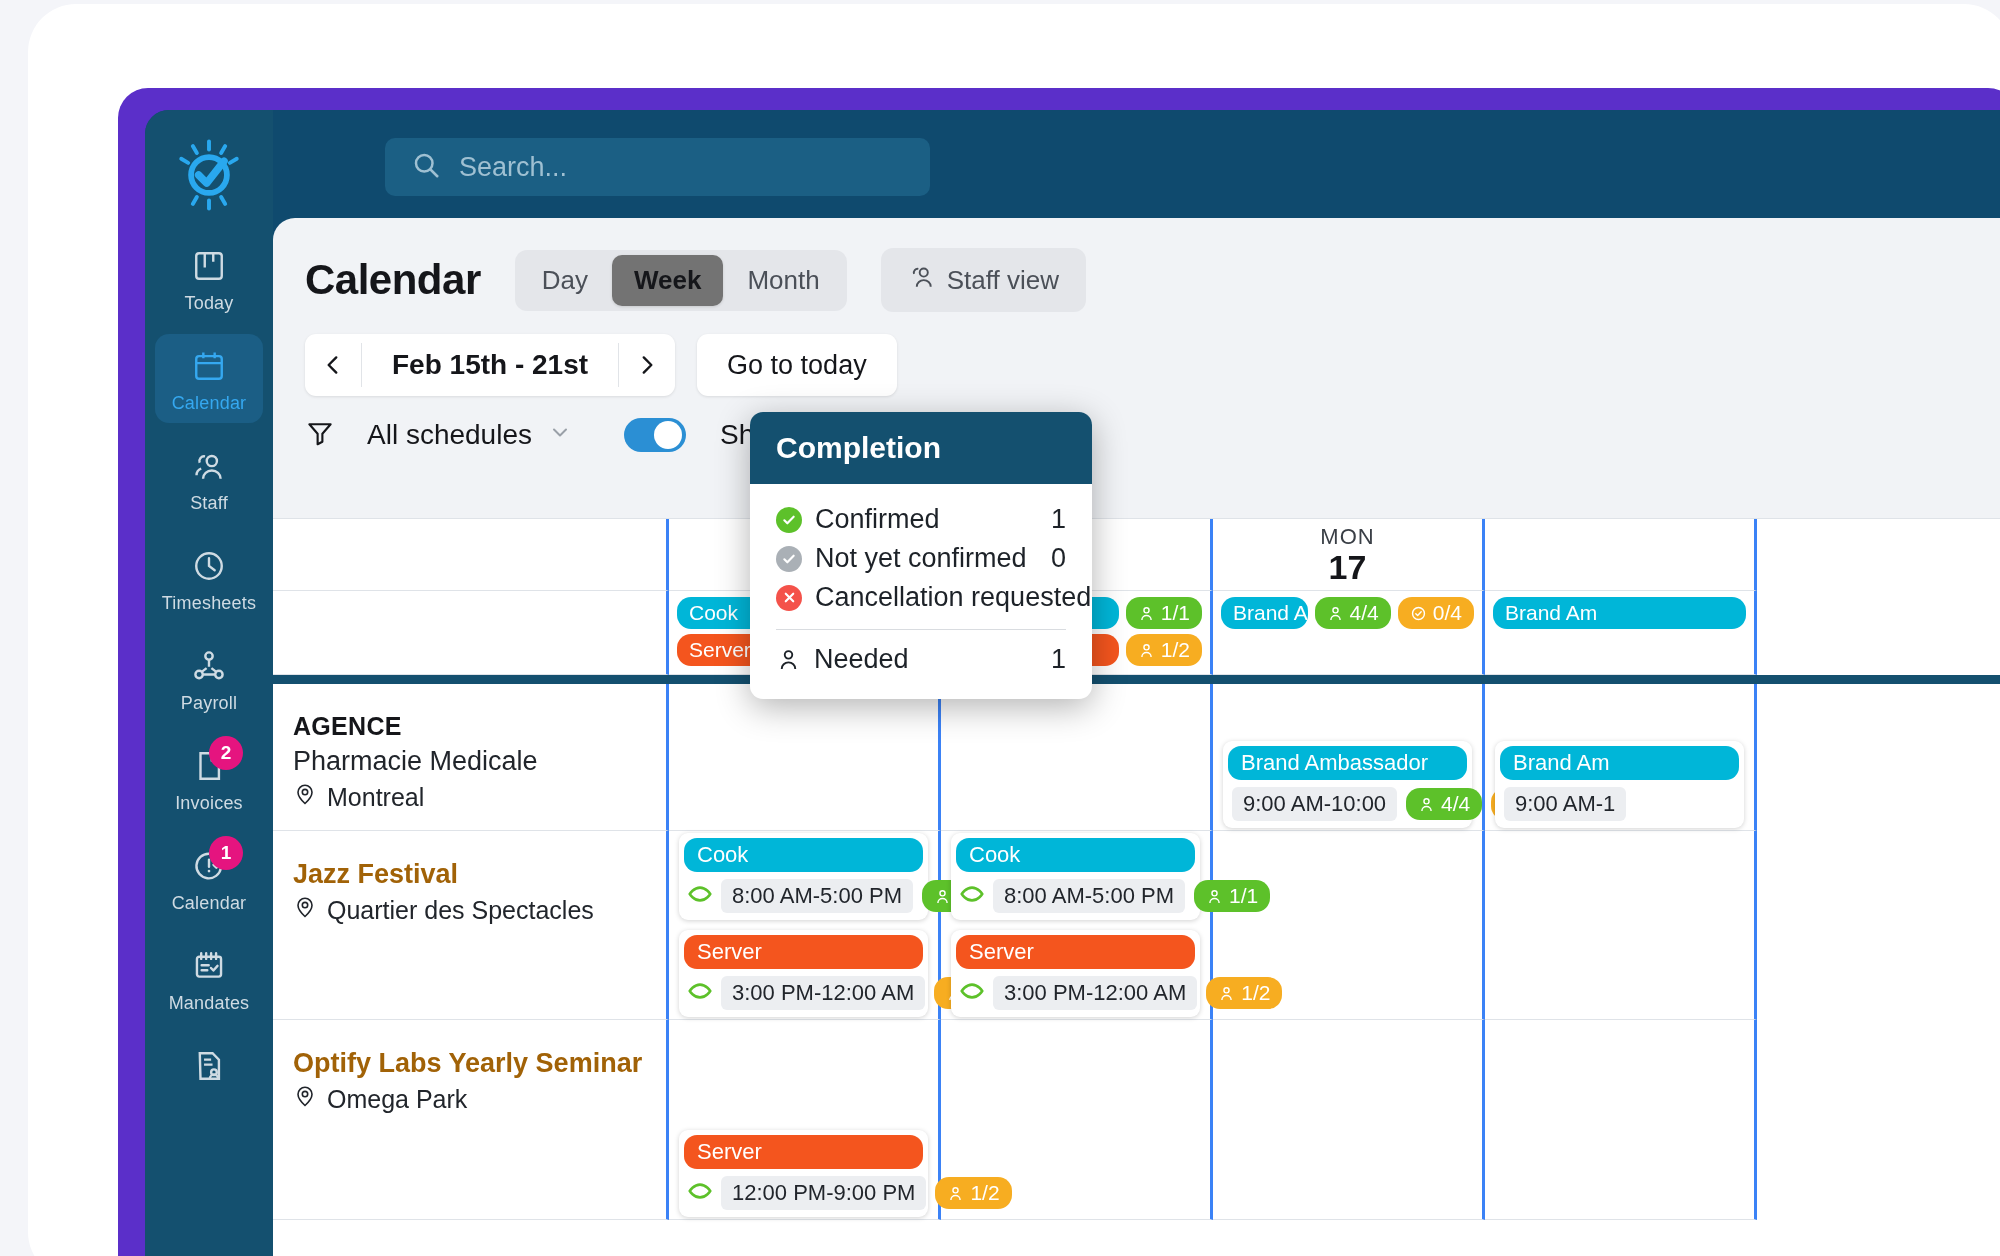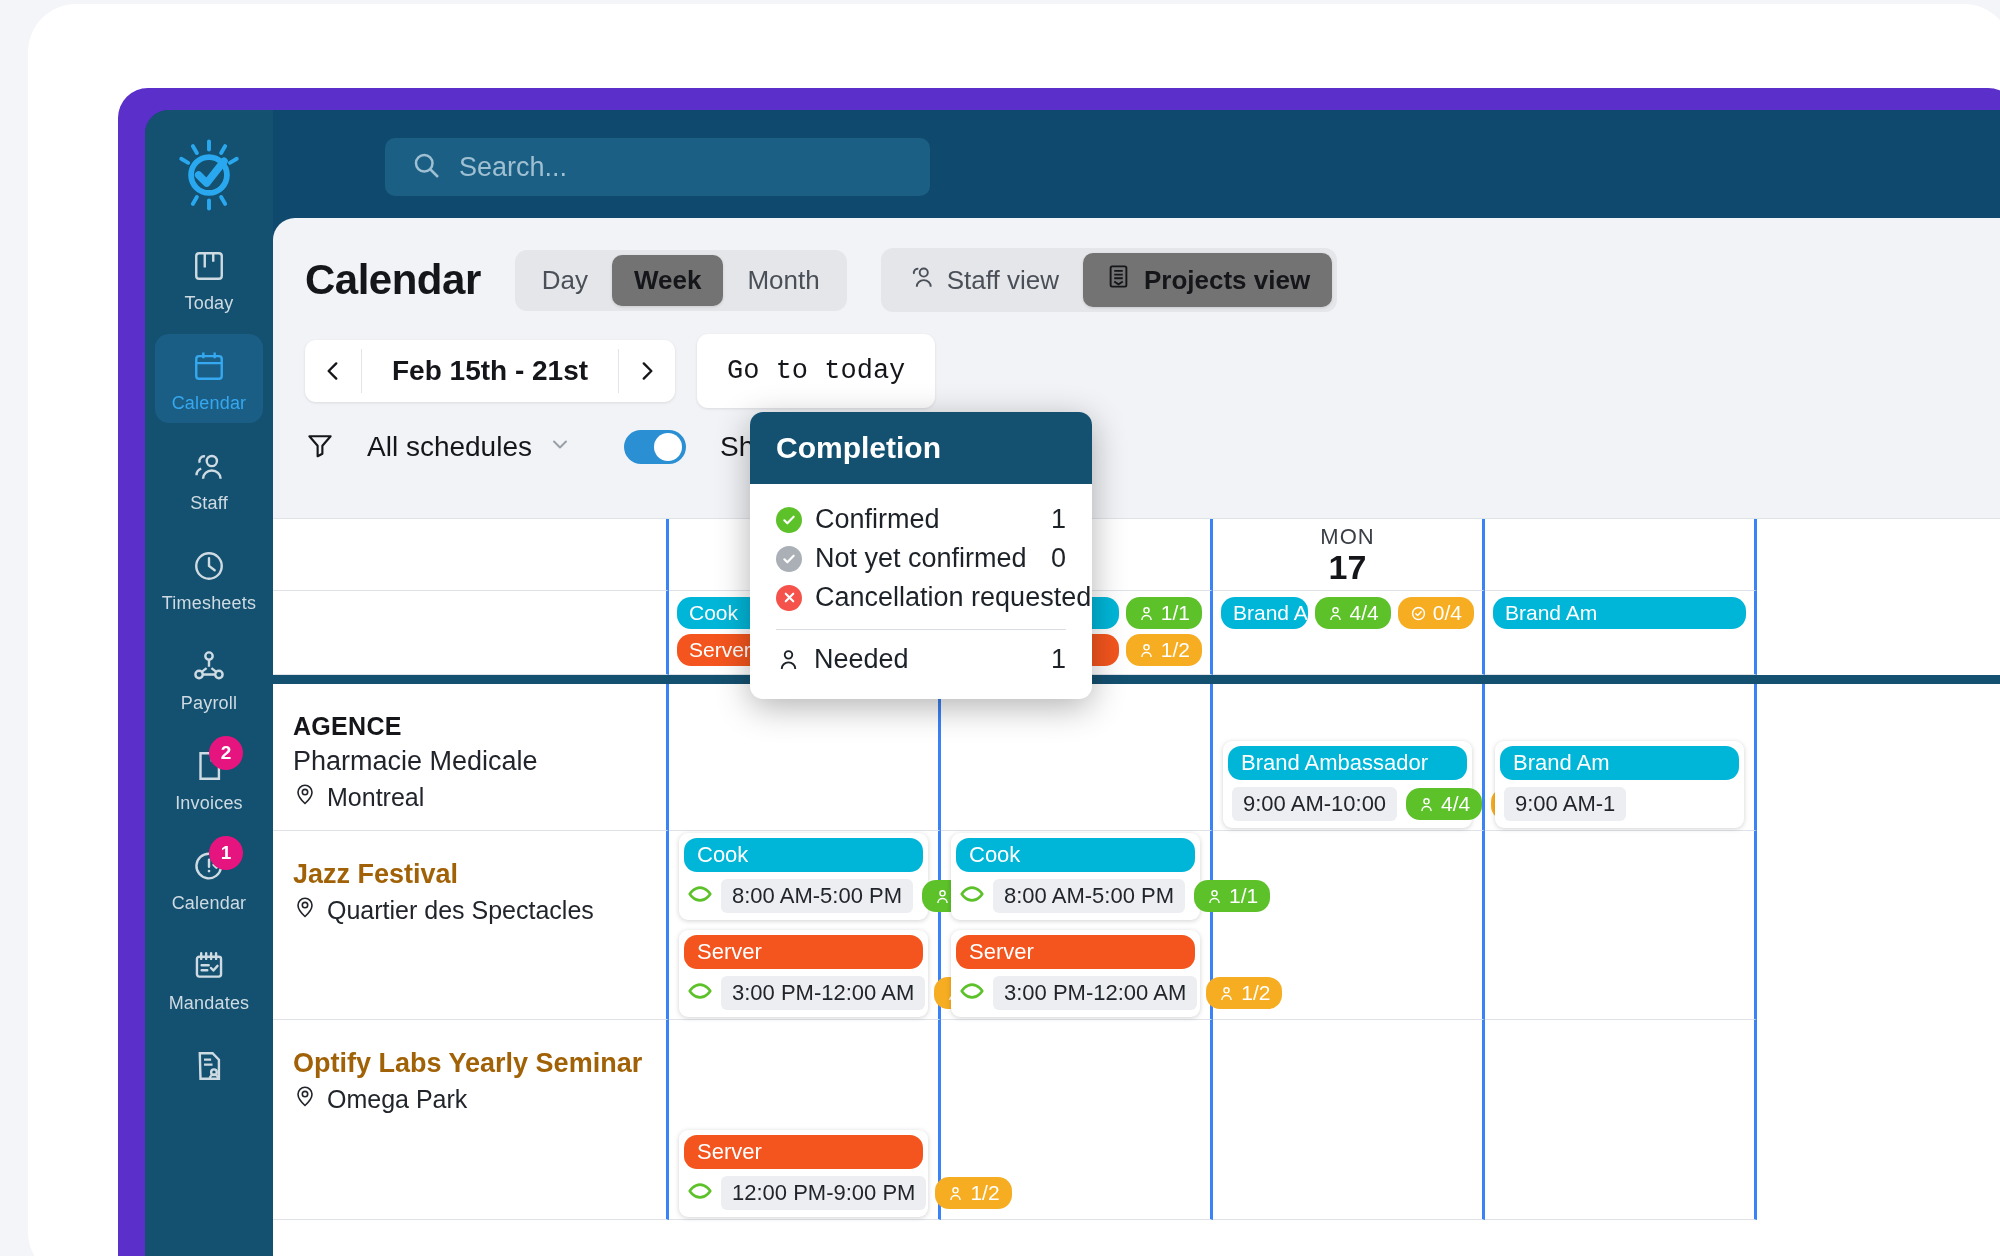--- a/index.html
+++ b/index.html
@@ -127,26 +127,25 @@
     background: #fff;
     border-radius: 11px;
     box-shadow: 0 1px 3px rgba(0,0,0,.1);
     height: 62px;
     overflow: hidden;
   }
   .date-arrow { width: 56px; height: 62px; display: flex; align-items: center; justify-content: center; }
   .date-divider { width: 1px; height: 44px; background: #e1e4e8; }
   .date-label { padding: 0 30px; font-size: 28px; font-weight: 700; color: #15161a; white-space: nowrap; }
   .today-btn {
-    background: #fff; border-radius: 11px; height: 74px;
+    background: #fff; border-radius: 11px; height: 62px;
     display: flex; align-items: center; padding: 0 30px;
     font-size: 27px; color: #15161a;
     box-shadow: 0 1px 3px rgba(0,0,0,.1);
     white-space: nowrap;
-    font-family: Liberation Mono, monospace;
   }
 
   
   .filterbar { display: flex; align-items: center; padding: 22px 0 18px 32px; gap: 18px; }
   .sched-select { display: flex; align-items: center; gap: 16px; font-size: 28px; color: #15161a; margin-left: 14px; }
   .chev { color: #9aa0a8; font-size: 22px; }
   .toggle {
     width: 62px; height: 34px; background: #2b8fd4; border-radius: 17px;
     position: relative; margin-left: 34px;
   }
@@ -376,30 +375,20 @@
           <div class="seg-btn">
             <span>
               <svg width="27" height="27" viewBox="0 0 24 24" fill="none" stroke="#4b5058" stroke-width="1.7">
                 <circle cx="14" cy="8.5" r="3.6"></circle>
                 <path d="M7.8 21c0-3.4 2.8-5.8 6.2-5.8S20.2 17.6 20.2 21"></path>
                 <path d="M9.2 5.2A3.4 3.4 0 0 0 5.4 9.7"></path>
               </svg>
             </span>
             <span>Staff view</span>
           </div>
-          <div class="seg-btn active">
-            <span>
-              <svg width="27" height="27" viewBox="0 0 24 24" fill="none" stroke="#15161a" stroke-width="1.7">
-                <rect x="5" y="3" width="14" height="18" rx="1.4"></rect>
-                <path d="M8.2 7h7.6M8.2 10.3h7.6M8.2 13.6h7.6"></path>
-                <path d="M8.2 16.4l3.8 2.6 3.8-2.6"></path>
-              </svg>
-            </span>
-            <span>Projects view</span>
-          </div>
         </div>
       </div>
 
       <div class="datebar">
         <div class="date-group">
           <div class="date-arrow">
             <svg width="26" height="26" viewBox="0 0 24 24" fill="none" stroke="#15161a" stroke-width="2.2" stroke-linecap="round" stroke-linejoin="round">
                 <path d="M15 5 8 12l7 7"></path>
               </svg>
           </div>

